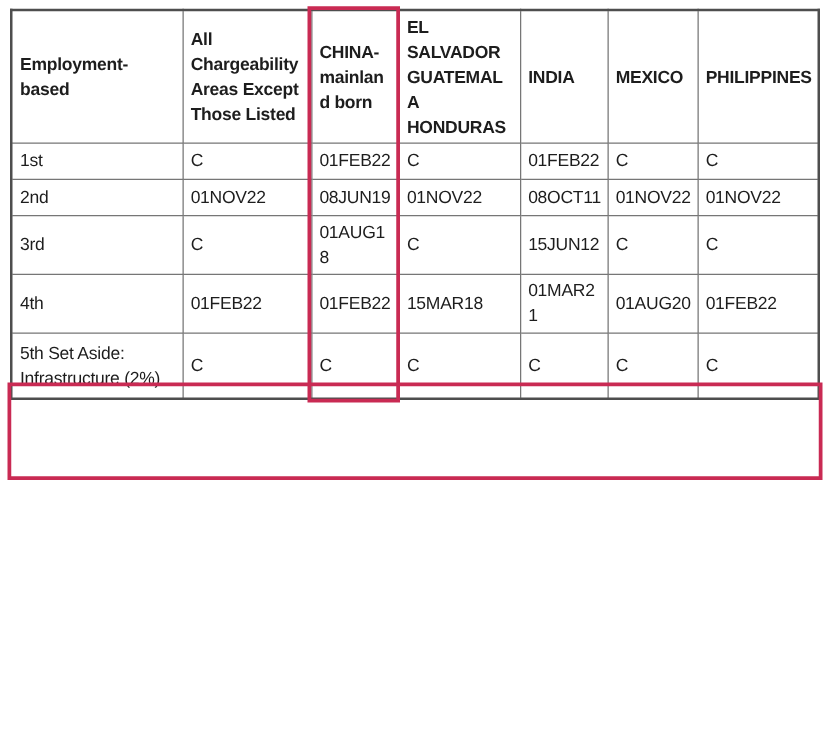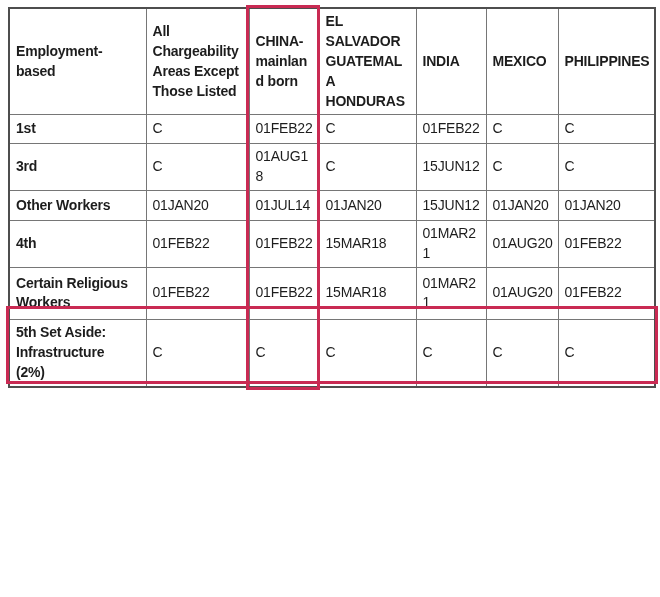--- a/index.html
+++ b/index.html
@@ -32,21 +32,21 @@
     letter-spacing:-0.2px;
     line-height:1.42;
     vertical-align:middle;
     text-align:left;
     padding:3px 4px 3px 6px;
     overflow:hidden;
     word-wrap:break-word;
   }
   th{font-weight:700;}
   td{font-weight:400;}
-  td.row-label{padding-right:11px;font-weight:bold;}
+  td.row-label{padding-right:11px;}
   
   .hl-col{
     position:absolute;
     left:238px;top:-2px;
     width:74px;height:calc(100% + 4px);
     border:3px solid var(--hl);
     box-sizing:border-box;
     pointer-events:none;
   }
   .hl-row{
@@ -88,49 +88,40 @@
     <tbody id="body-rows">
         <tr style="height: 29px;">
           <td class="row-label">1st</td>
           <td>C</td>
           <td>01FEB22</td>
           <td>C</td>
           <td>01FEB22</td>
           <td>C</td>
           <td>C</td>
         </tr>
+        <tr style="height: 29px;">
+          <td class="row-label">2nd</td>
+          <td>01NOV22</td>
+          <td>08JUN19</td>
+          <td>01NOV22</td>
+          <td>08OCT11</td>
+          <td>01NOV22</td>
+          <td>01NOV22</td>
+        </tr>
         <tr style="height: 30px;">
           <td class="row-label">3rd</td>
           <td>C</td>
           <td>01AUG18</td>
           <td>C</td>
           <td>15JUN12</td>
           <td>C</td>
           <td>C</td>
         </tr>
-        <tr style="height: 30px;">
-          <td class="row-label">Other Workers</td>
-          <td>01JAN20</td>
-          <td>01JUL14</td>
-          <td>01JAN20</td>
-          <td>15JUN12</td>
-          <td>01JAN20</td>
-          <td>01JAN20</td>
-        </tr>
         <tr style="height: 32px;">
           <td class="row-label">4th</td>
-          <td>01FEB22</td>
-          <td>01FEB22</td>
-          <td>15MAR18</td>
-          <td>01MAR21</td>
-          <td>01AUG20</td>
-          <td>01FEB22</td>
-        </tr>
-        <tr style="height: 52px;">
-          <td class="row-label">Certain Religious Workers</td>
           <td>01FEB22</td>
           <td>01FEB22</td>
           <td>15MAR18</td>
           <td>01MAR21</td>
           <td>01AUG20</td>
           <td>01FEB22</td>
         </tr>
         <tr style="height: 53px;">
           <td class="row-label">5th Set Aside: Infrastructure (2%)</td>
           <td>C</td>

